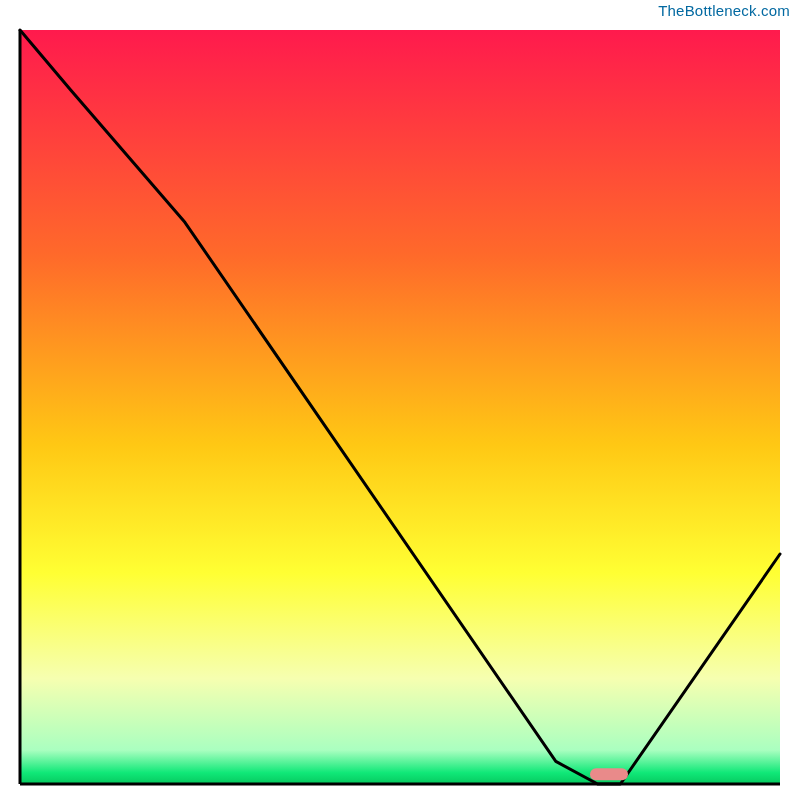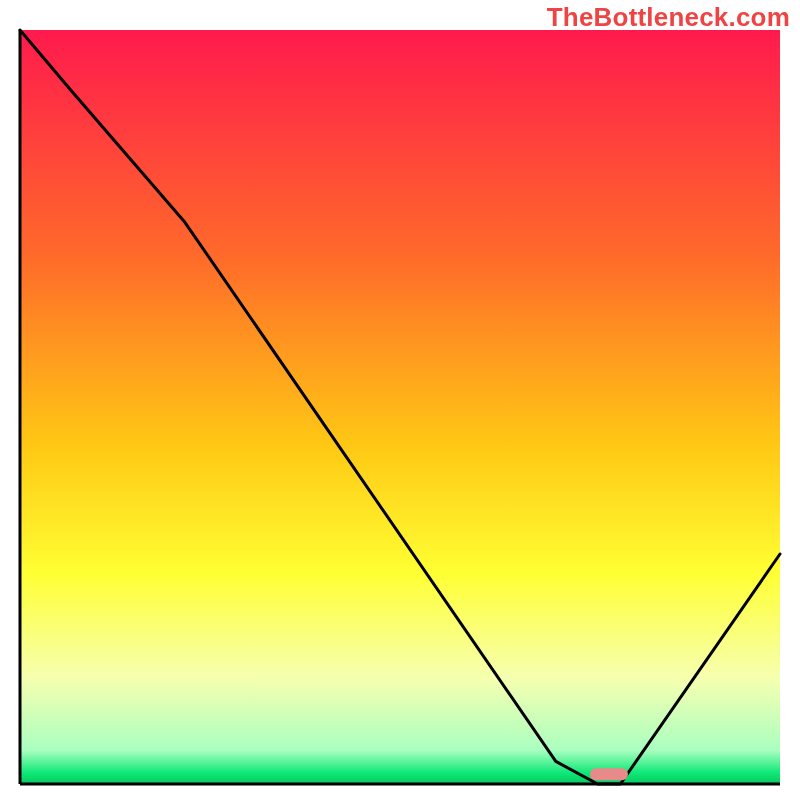--- a/index.html
+++ b/index.html
@@ -12,23 +12,23 @@
   }
   .wrap {
     position: relative;
     width: 800px;
     height: 800px;
   }
   .watermark {
     position: absolute;
     top: 2px;
     right: 10px;
-    font-size: 26px;
-    font-weight: bold;
-    color: #ef4444;
+    font-size: 15px;
+    font-weight: normal;
+    color: #0369a1;
     letter-spacing: 0.2px;
     z-index: 10;
   }
   svg {
     display: block;
   }
 </style>
 </head>
 <body>
 

